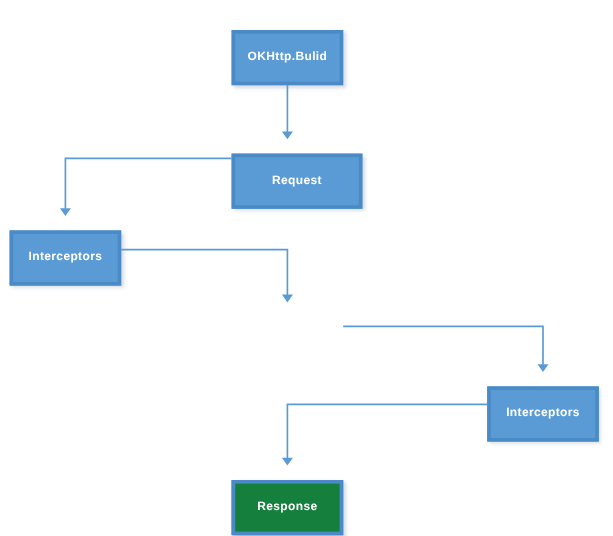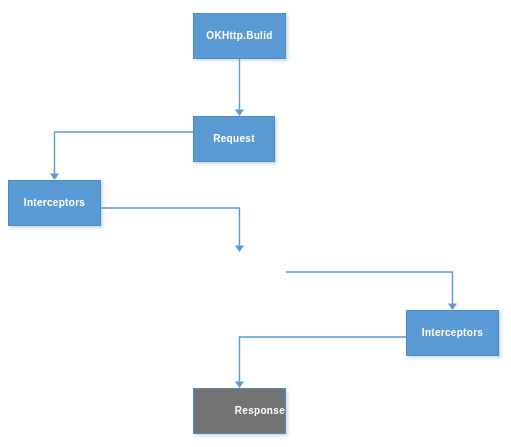--- a/index.html
+++ b/index.html
@@ -23,25 +23,26 @@
     left: 0;
     top: 0;
     width: 511px;
     height: 447px;
     pointer-events: none;
   }
   .node {
     position: absolute;
     box-sizing: border-box;
     background: #5B9BD5;
-    border: 1px solid #6d28d9;
+    border: 3px solid #6d28d9;
     display: flex;
     align-items: center;
     justify-content: center;
     box-shadow: 2px 2px 3px rgba(140,160,180,0.38);
+    margin-top: 12px;
   }
   .node-label {
     color: #ffffff;
     font-family: "Liberation Sans", sans-serif;
     font-size: 10px;
     font-weight: bold;
     letter-spacing: 0.3px;
     line-height: 1;
     text-align: center;
     white-space: nowrap;
@@ -68,30 +69,30 @@
         <polygon points="234.9,245.5 244.1,245.5 239.5,252"></polygon>
         <polygon points="447.9,303.5 457.1,303.5 452.5,310"></polygon>
         <polygon points="234.9,381.5 244.1,381.5 239.5,388"></polygon>
       </g>
   </svg>
 
   <div class="node" style="left: 193px; top: 13px; width: 93px; height: 46px; background: rgb(91, 155, 213); border-color: rgb(74, 139, 199);">
     <span class="node-label" style="color: rgb(255, 255, 255);">OKHttp.Bulid</span>
   </div>
 
-  <div class="node" style="left: 193px; top: 116px; width: 82px; height: 46px; background: rgb(91, 155, 213); border-color: rgb(74, 139, 199);">
+  <div class="node" style="left: 193px; top: 116px; width: 109px; height: 46px; background: rgb(91, 155, 213); border-color: rgb(74, 139, 199);">
     <span class="node-label" style="color: rgb(255, 255, 255);">Request</span>
   </div>
 
   <div class="node" style="left: 8px; top: 180px; width: 93px; height: 46px; background: rgb(91, 155, 213); border-color: rgb(74, 139, 199);">
     <span class="node-label" style="color: rgb(255, 255, 255);">Interceptors</span>
   </div>
 
 
   <div class="node" style="left: 406px; top: 310px; width: 93px; height: 46px; background: rgb(91, 155, 213); border-color: rgb(74, 139, 199);">
     <span class="node-label" style="color: rgb(255, 255, 255);">Interceptors</span>
   </div>
 
-  <div class="node" style="left: 193px; top: 388px; width: 93px; height: 46px; background: #737373; border-color: rgb(74, 139, 199); justify-content: flex-end;">
+  <div class="node" style="left: 193px; top: 388px; width: 93px; height: 46px; background: #15803d; border-color: rgb(74, 139, 199);">
     <span class="node-label" style="color: rgb(255, 255, 255);">Response</span>
   </div>
 
 </div>
 
 </body></html>

